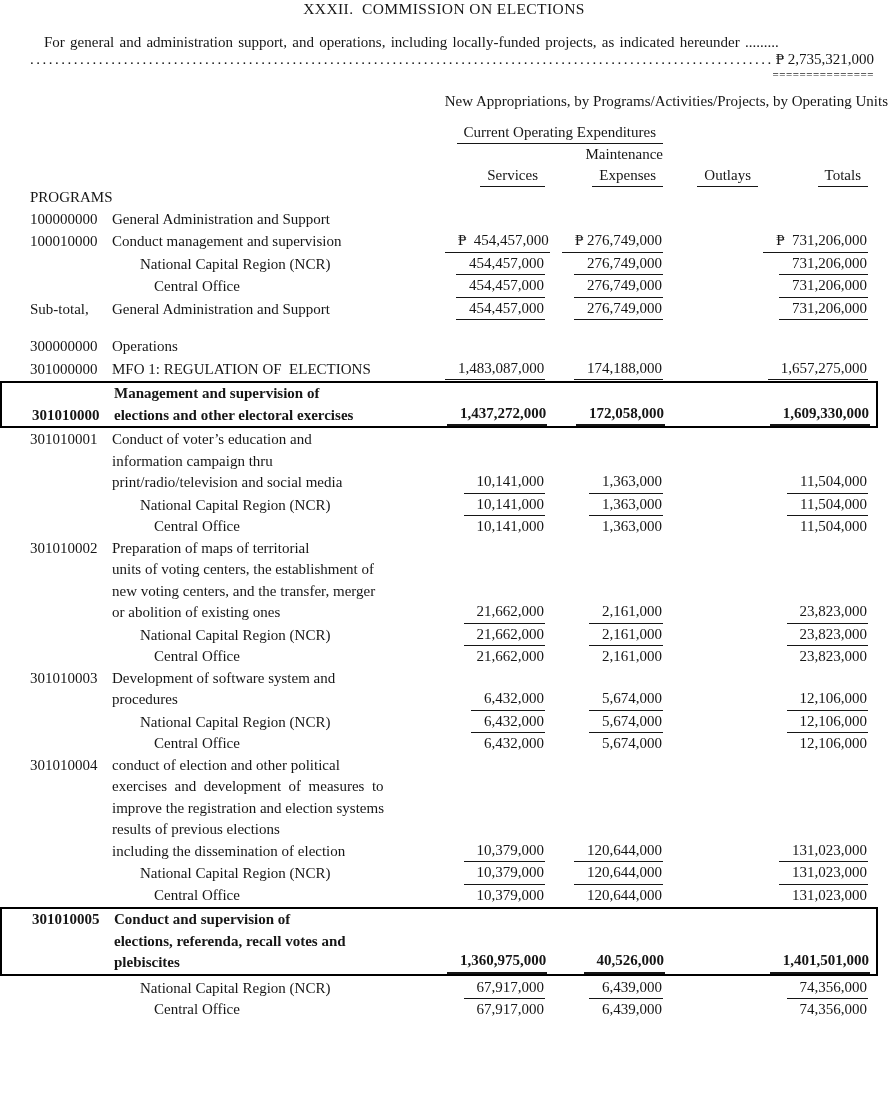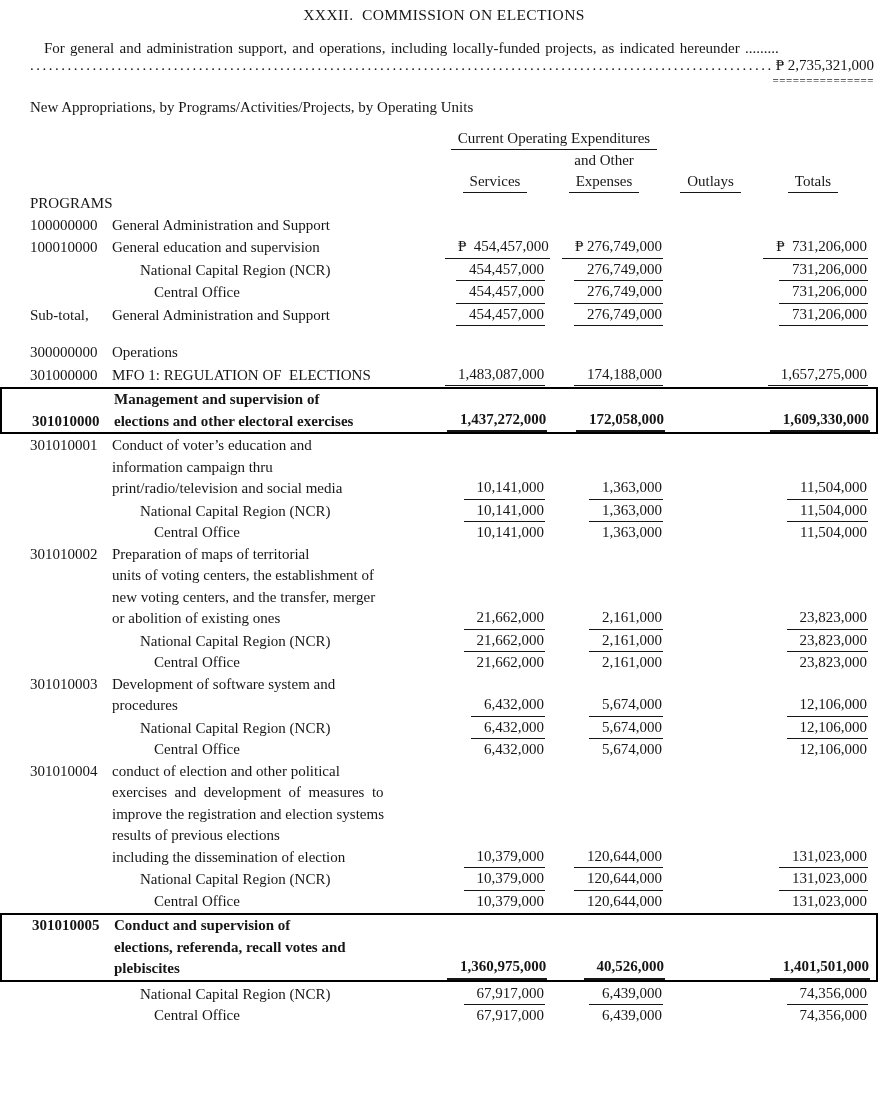--- a/index.html
+++ b/index.html
@@ -1,44 +1,44 @@
 <!DOCTYPE html>
 <html><head>
 <meta charset="utf-8">
 <style>
   html,body{margin:0;padding:0;}
   body{
     width:888px;height:1104px;overflow:hidden;background:#ffffff;
     font-family:"Liberation Serif", serif;font-size:15px;color:#161616;
   }
-  .page{position:relative;padding-top:6px;}
+  .page{position:relative;padding-top:0;}
   .title{text-align:center;font-size:15.5px;letter-spacing:.4px;white-space:pre;}
   .intro{margin:16px 14px 0 0;}
   .iline1{margin-left:44px;white-space:nowrap;word-spacing:1.5px;}
   .iline2{display:flex;align-items:baseline;margin-left:30px;}
   .leader{flex:1;overflow:hidden;white-space:nowrap;letter-spacing:2.5px;}
   .amt{white-space:pre;padding-left:3px;}
   .irule{text-align:right;font-size:11px;font-weight:bold;letter-spacing:.5px;line-height:10px;margin-top:1px;color:#2a2a2a;}
-  .subtitle{margin:14px 0 0 30px;}
+  .subtitle{margin:14px 0 0 30px;text-align:right;}
   .tbl{margin-top:12px;}
   .row,.hrow{display:grid;grid-template-columns:30px 82px 333px 100px 118px 95px 110px;align-items:end;line-height:21.5px;}
   .hrow{line-height:21px;}
   .num{text-align:right;}
   .val{display:inline-block;white-space:pre;border-bottom:1.6px solid #161616;padding:0 1px 0 13px;}
   .val.nu{border-bottom:none;}
   .dl{white-space:pre;}
   .in1{margin-left:28px;}
   .in2{margin-left:42px;}
   .code{white-space:nowrap;}
   .progline{white-space:nowrap;grid-column:2/span 2;}
   .bold{font-weight:bold;}
   .bold .val{border-bottom-width:2.5px;}
   .box{border:2px solid #000;width:874px;margin:1px 0 1px 0;}
   .spacer{height:16px;}
-  .hc{text-align:center;}
+  .hc{text-align:right;}
   .hu{display:inline-block;border-bottom:1.5px solid #161616;padding:0 7px;}
   .coe{grid-column:4/span 2;}
 </style>
 </head>
 <body>
 
 <div class="page">
 
   <div class="title">XXXII.  COMMISSION ON ELECTIONS</div>
 
@@ -61,21 +61,21 @@
         <div></div>
       <div class="coe hc"><span class="hu">Current Operating Expenditures</span></div>
       <div></div>
         <div></div>
     </div>
     <div class="hrow">
       <div></div>
         <div></div>
         <div></div>
         <div></div>
-      <div class="hc">and Other</div>
+      <div class="hc">Maintenance</div>
       <div></div>
         <div></div>
     </div>
     <div class="hrow">
       <div></div>
         <div></div>
         <div></div>
       <div class="hc"><span class="hu">Services</span></div>
       <div class="hc"><span class="hu">Expenses</span></div>
       <div class="hc"><span class="hu">Outlays</span></div>
@@ -96,21 +96,21 @@
       <div class="num"></div>
         <div class="num"></div>
         <div class="num"></div>
         <div class="num"></div>
     </div>
 
     <div class="row">
       <div></div>
       <div class="code">100010000</div>
       <div>
-          <div class="dl">General education and supervision</div>
+          <div class="dl">Conduct management and supervision</div>
         </div>
       <div class="num"><span class="val">₱  454,457,000</span></div>
       <div class="num"><span class="val">₱ 276,749,000</span></div>
       <div class="num"></div>
       <div class="num"><span class="val">₱  731,206,000</span></div>
     </div>
 
     <div class="row">
       <div></div>
         <div></div>

